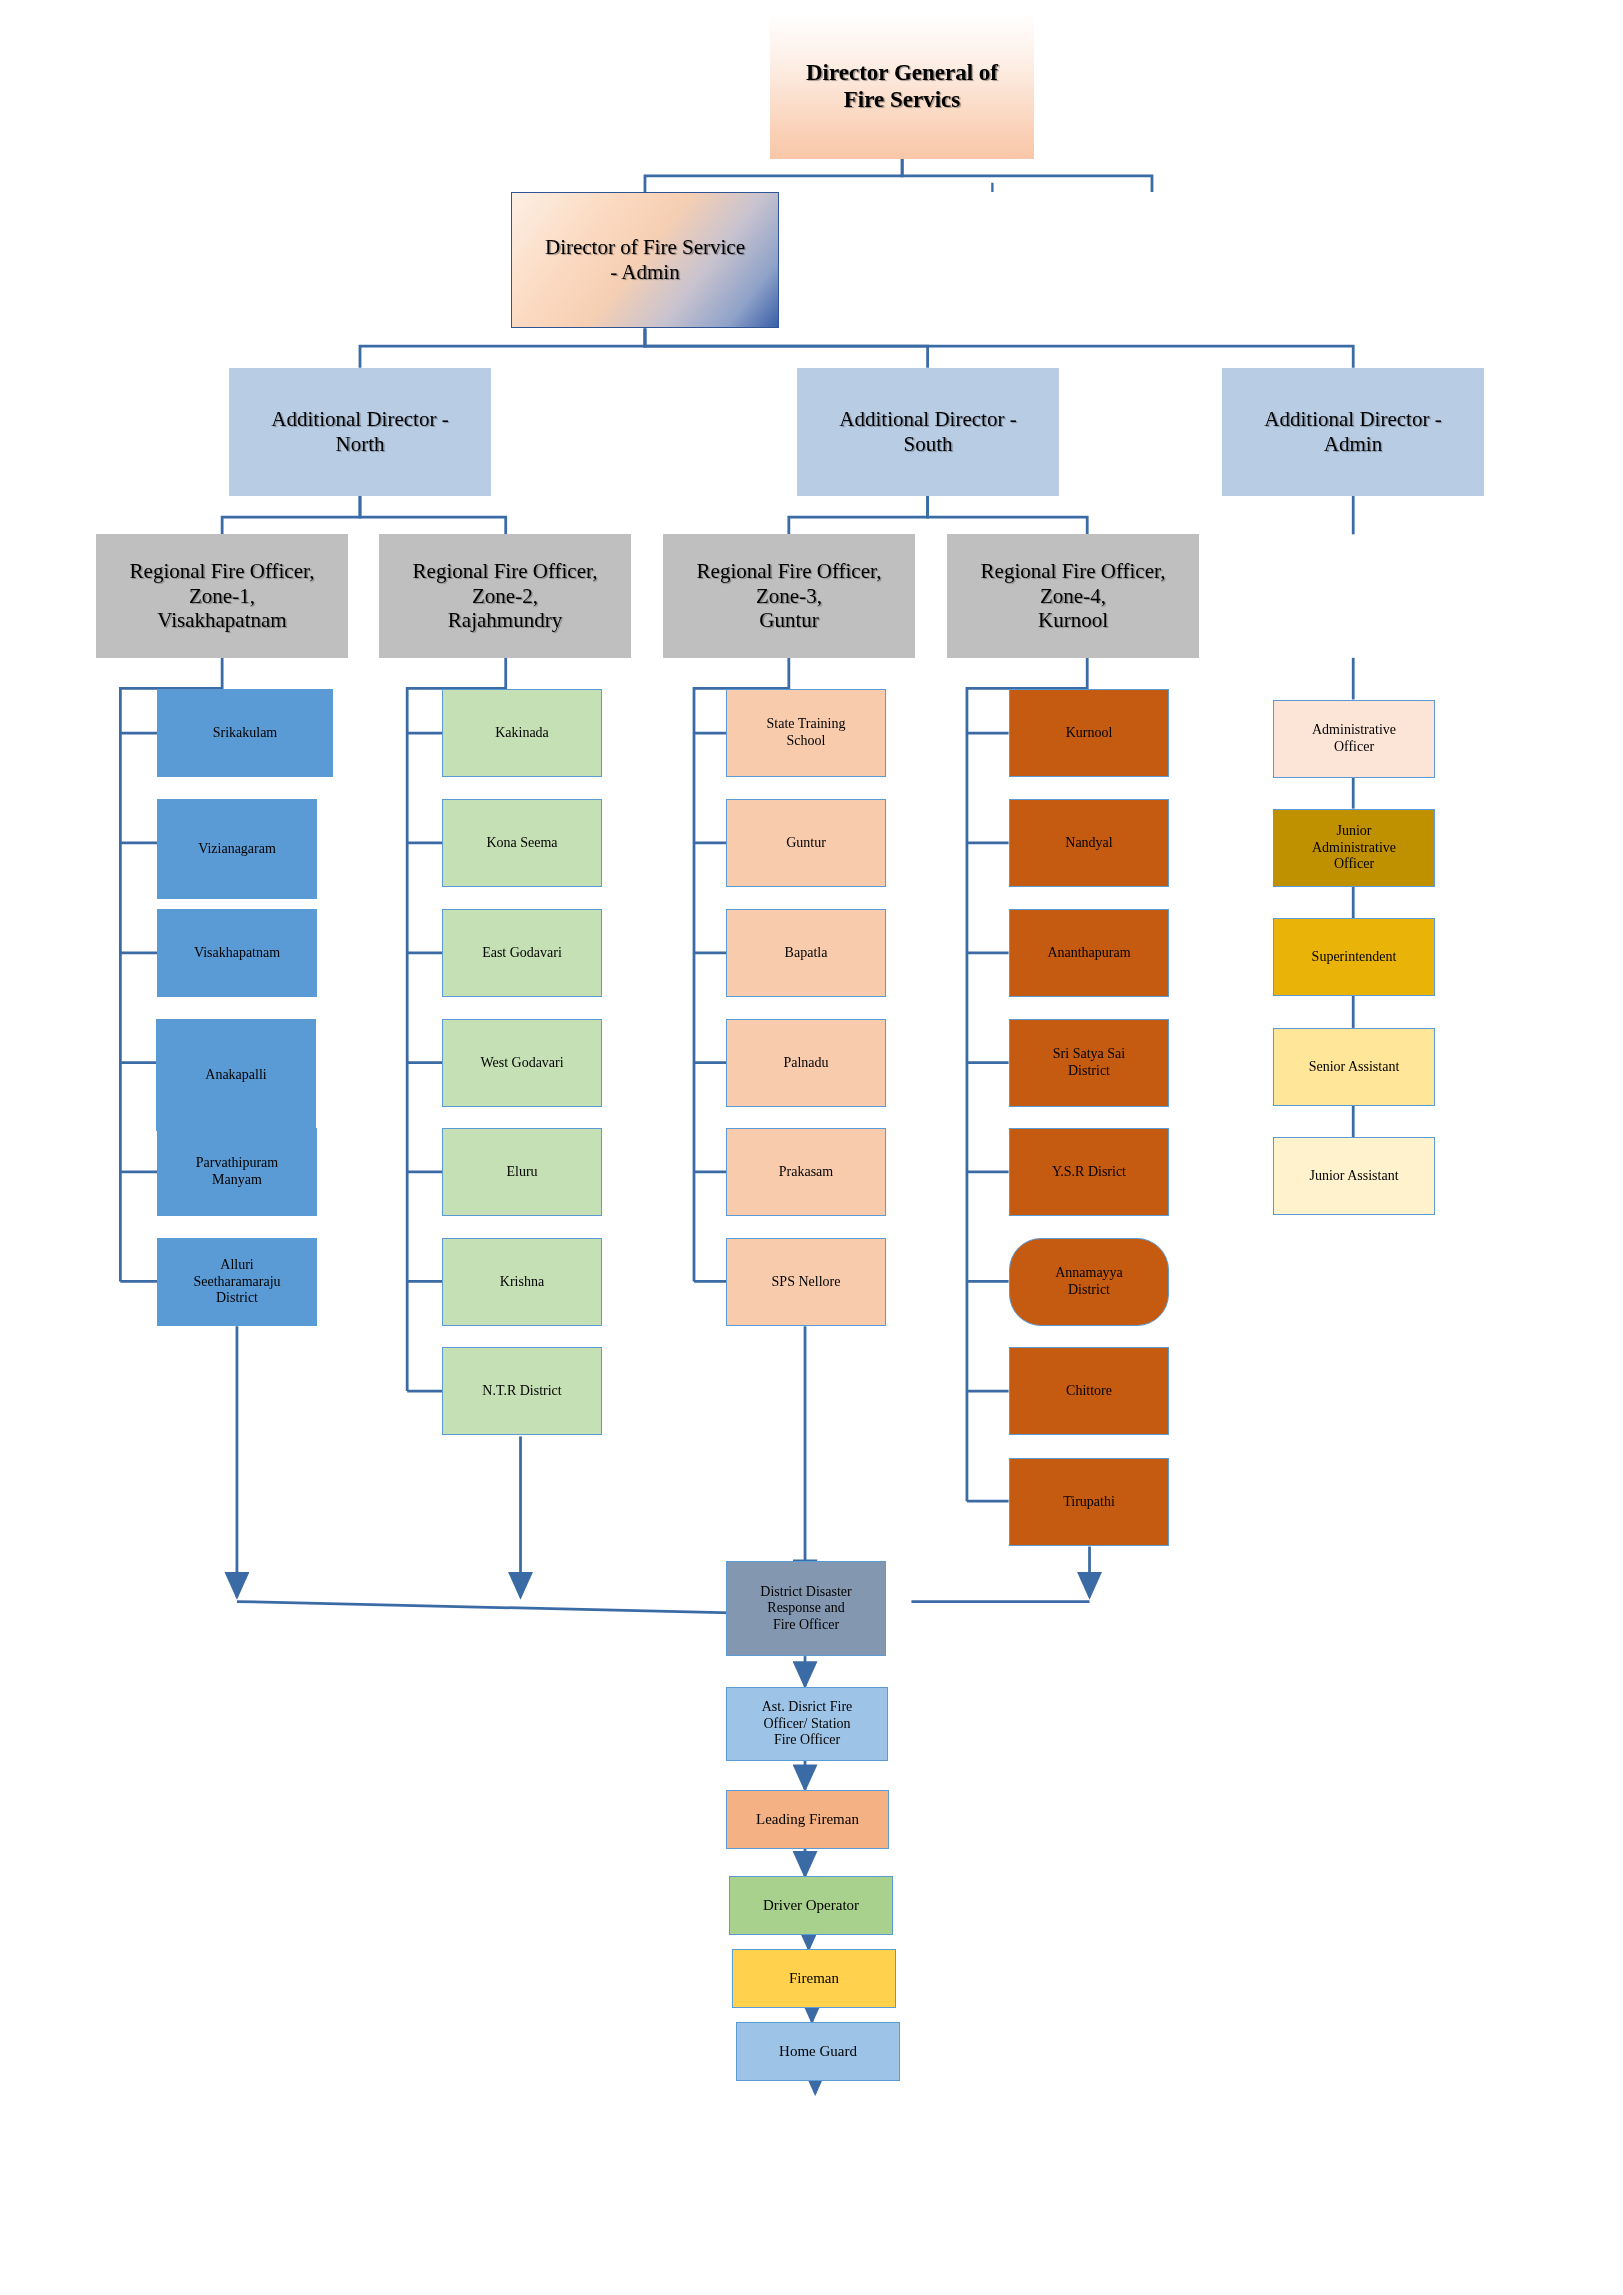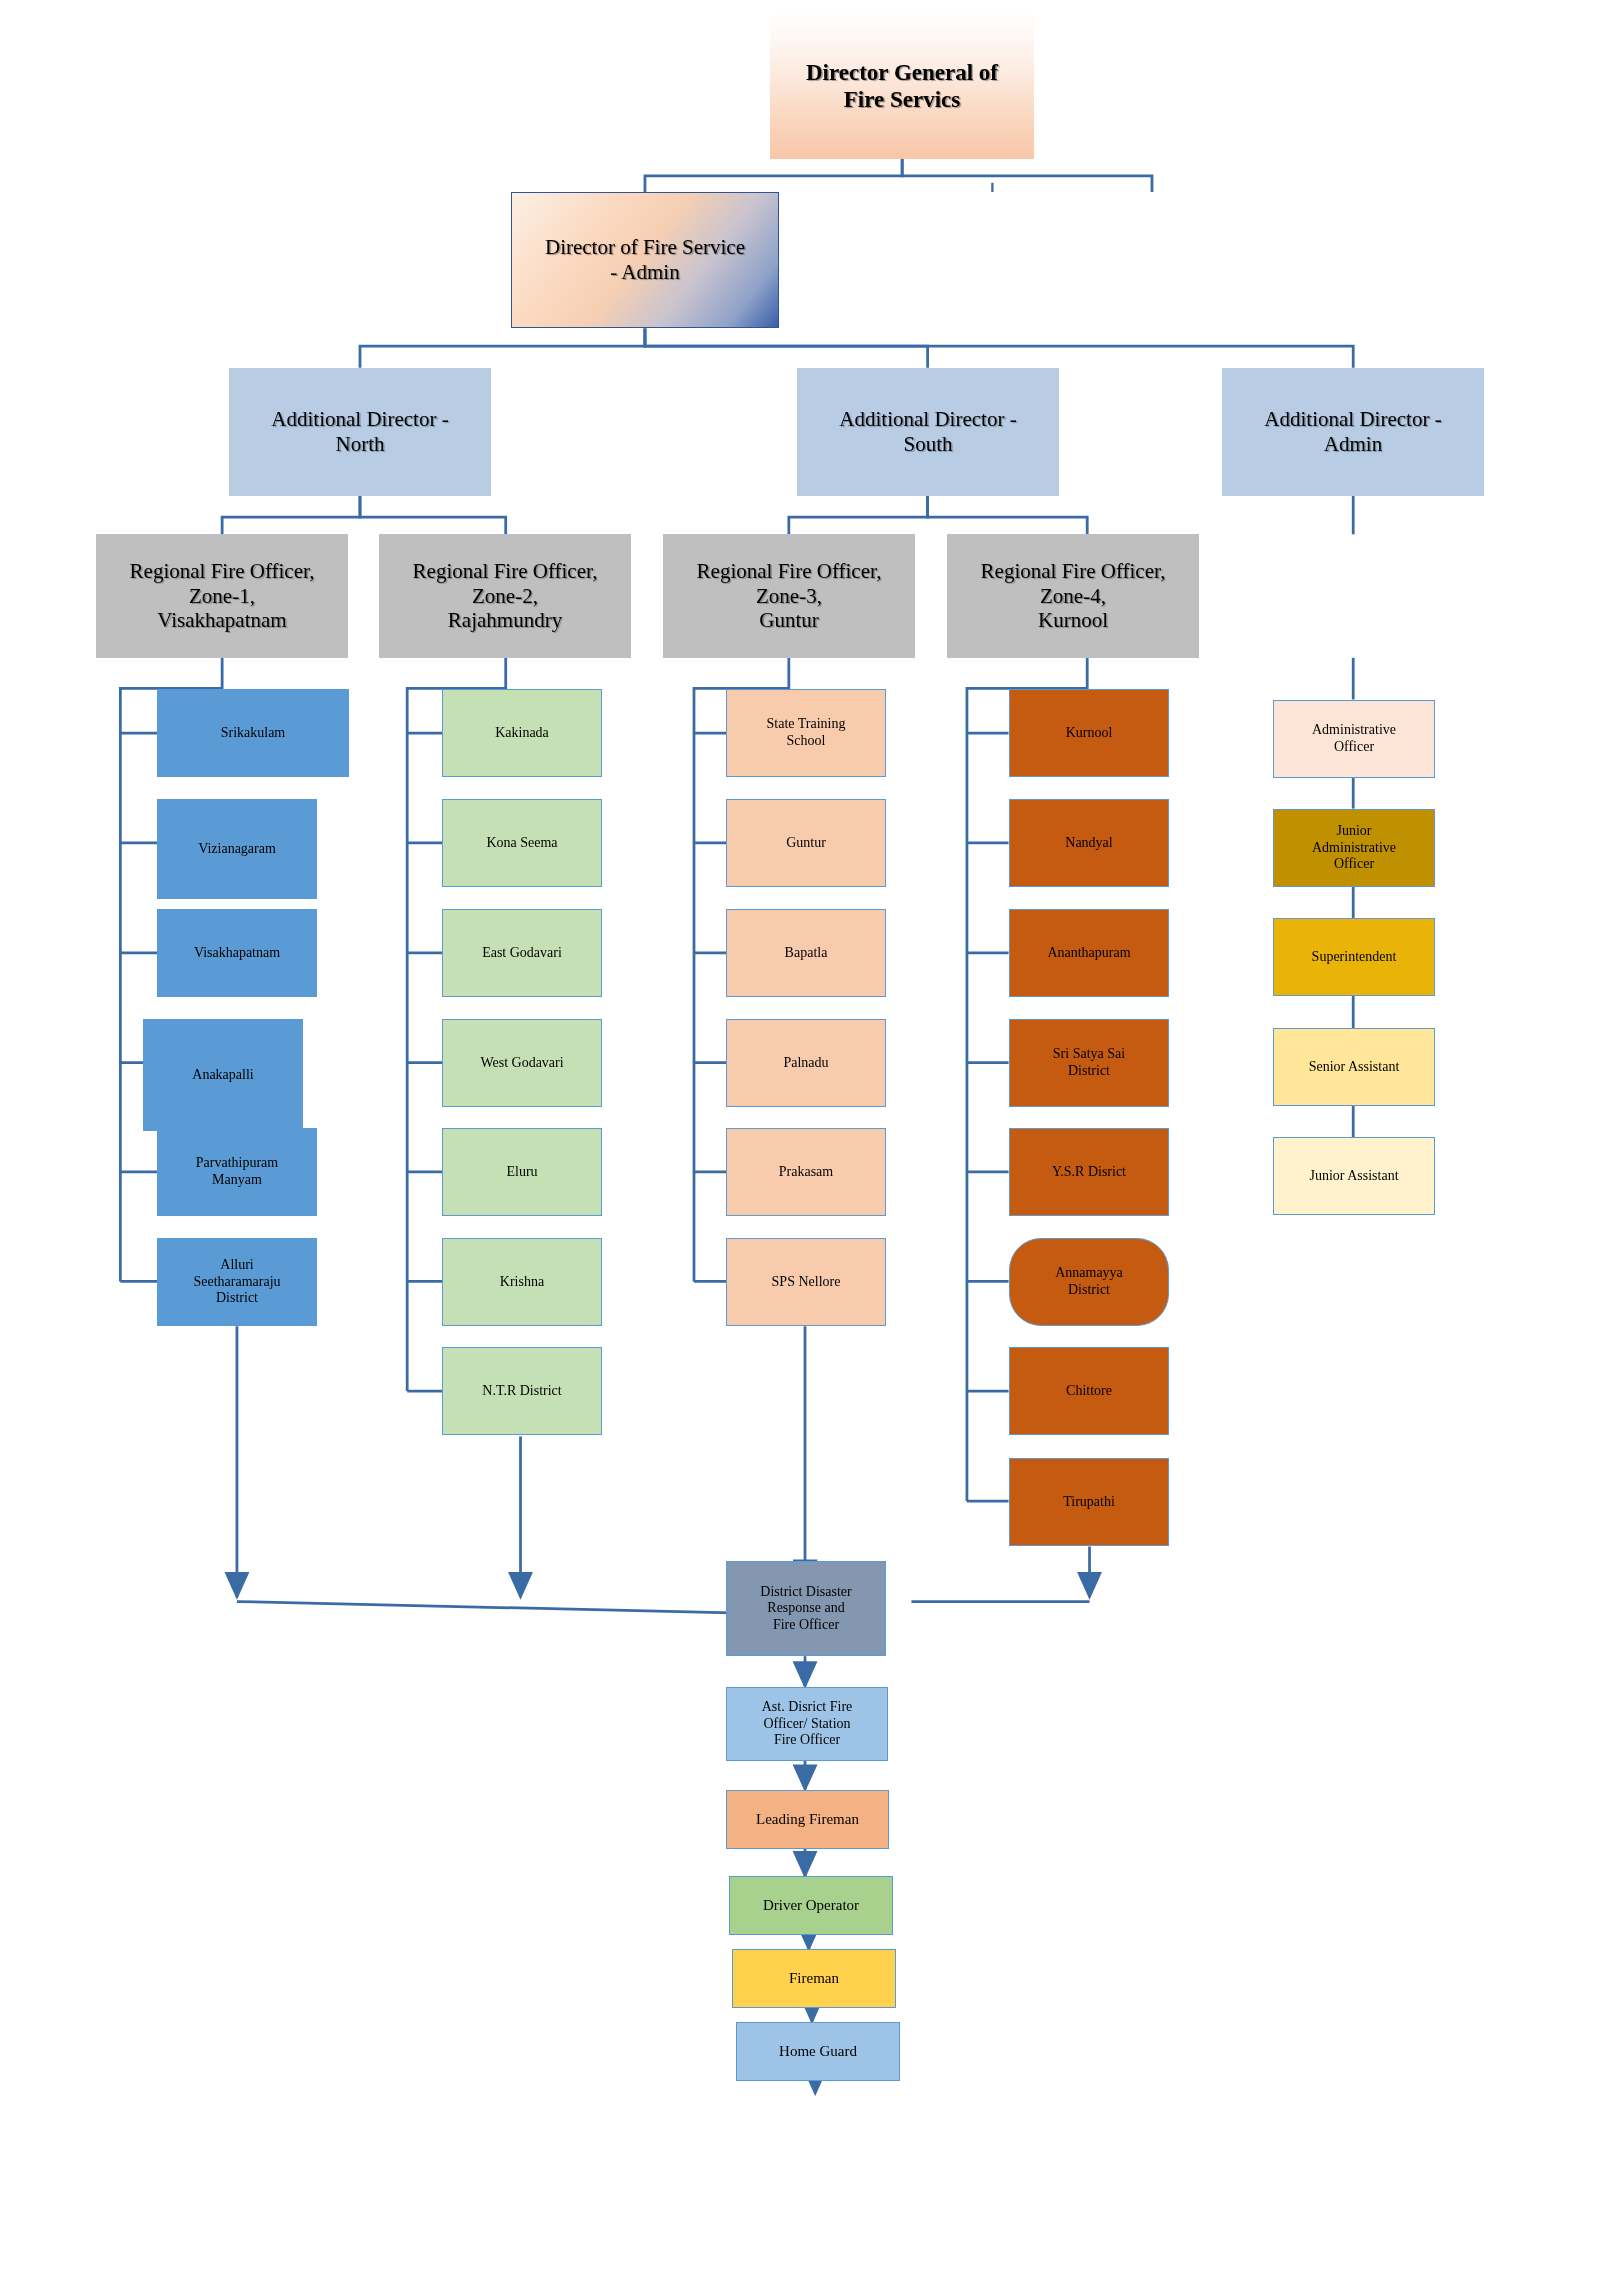--- a/index.html
+++ b/index.html
@@ -153,30 +153,30 @@
   <div class="node n-rfo" style="left:379px;top:534px;width:252px;height:124px;">
     <span>Regional Fire Officer,<br>Zone-2,<br>Rajahmundry</span>
   </div>
   <div class="node n-rfo" style="left:663px;top:534px;width:252px;height:124px;">
     <span>Regional Fire Officer,<br>Zone-3,<br>Guntur</span>
   </div>
   <div class="node n-rfo" style="left:947px;top:534px;width:252px;height:124px;">
     <span>Regional Fire Officer,<br>Zone-4,<br>Kurnool</span>
   </div>
 
-  <div class="node leaf z1" style="left:157px;top:689px;width:192px;height:88px;">
+  <div class="node leaf z1" style="left:157px;top:689px;width:176px;height:88px;">
     <span>Srikakulam</span>
     </div>
   <div class="node leaf z1" style="left:157px;top:799px;width:160px;height:100px;">
     <span>Vizianagaram</span>
     </div>
   <div class="node leaf z1" style="left:157px;top:909px;width:160px;height:88px;">
     <span>Visakhapatnam</span>
     </div>
-  <div class="node leaf z1" style="left:143px;top:1019px;width:160px;height:112px;text-align:center;">
+  <div class="node leaf z1" style="left:156px;top:1019px;width:160px;height:112px;text-align:center;">
     <span>Anakapalli</span>
     </div>
   <div class="node leaf z1" style="left:157px;top:1128px;width:160px;height:88px;">
     <span>Parvathipuram<br>Manyam</span>
     </div>
   <div class="node leaf z1" style="left:157px;top:1238px;width:160px;height:88px;">
     <span>Alluri<br>Seetharamaraju<br>District</span>
     </div>
 
   <div class="node leaf z2" style="left:442px;top:689px;width:160px;height:88px;">

